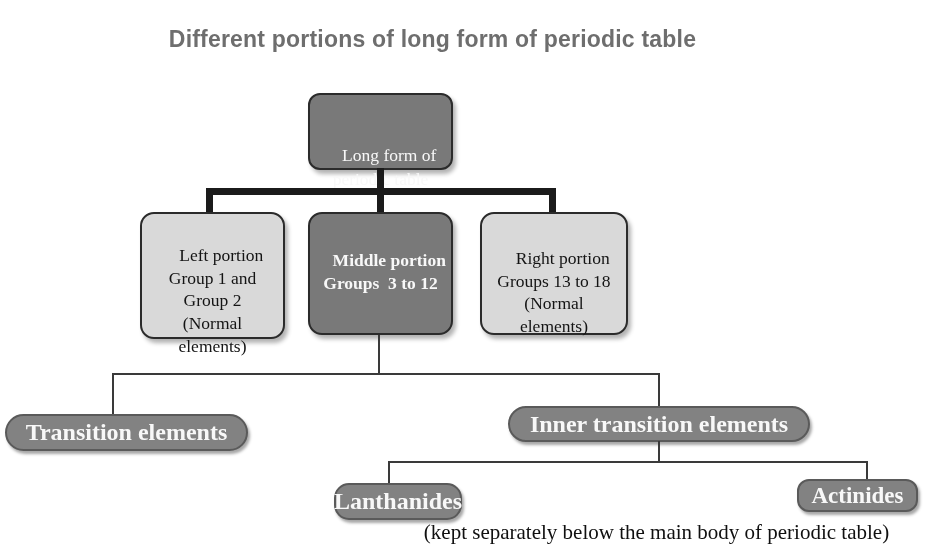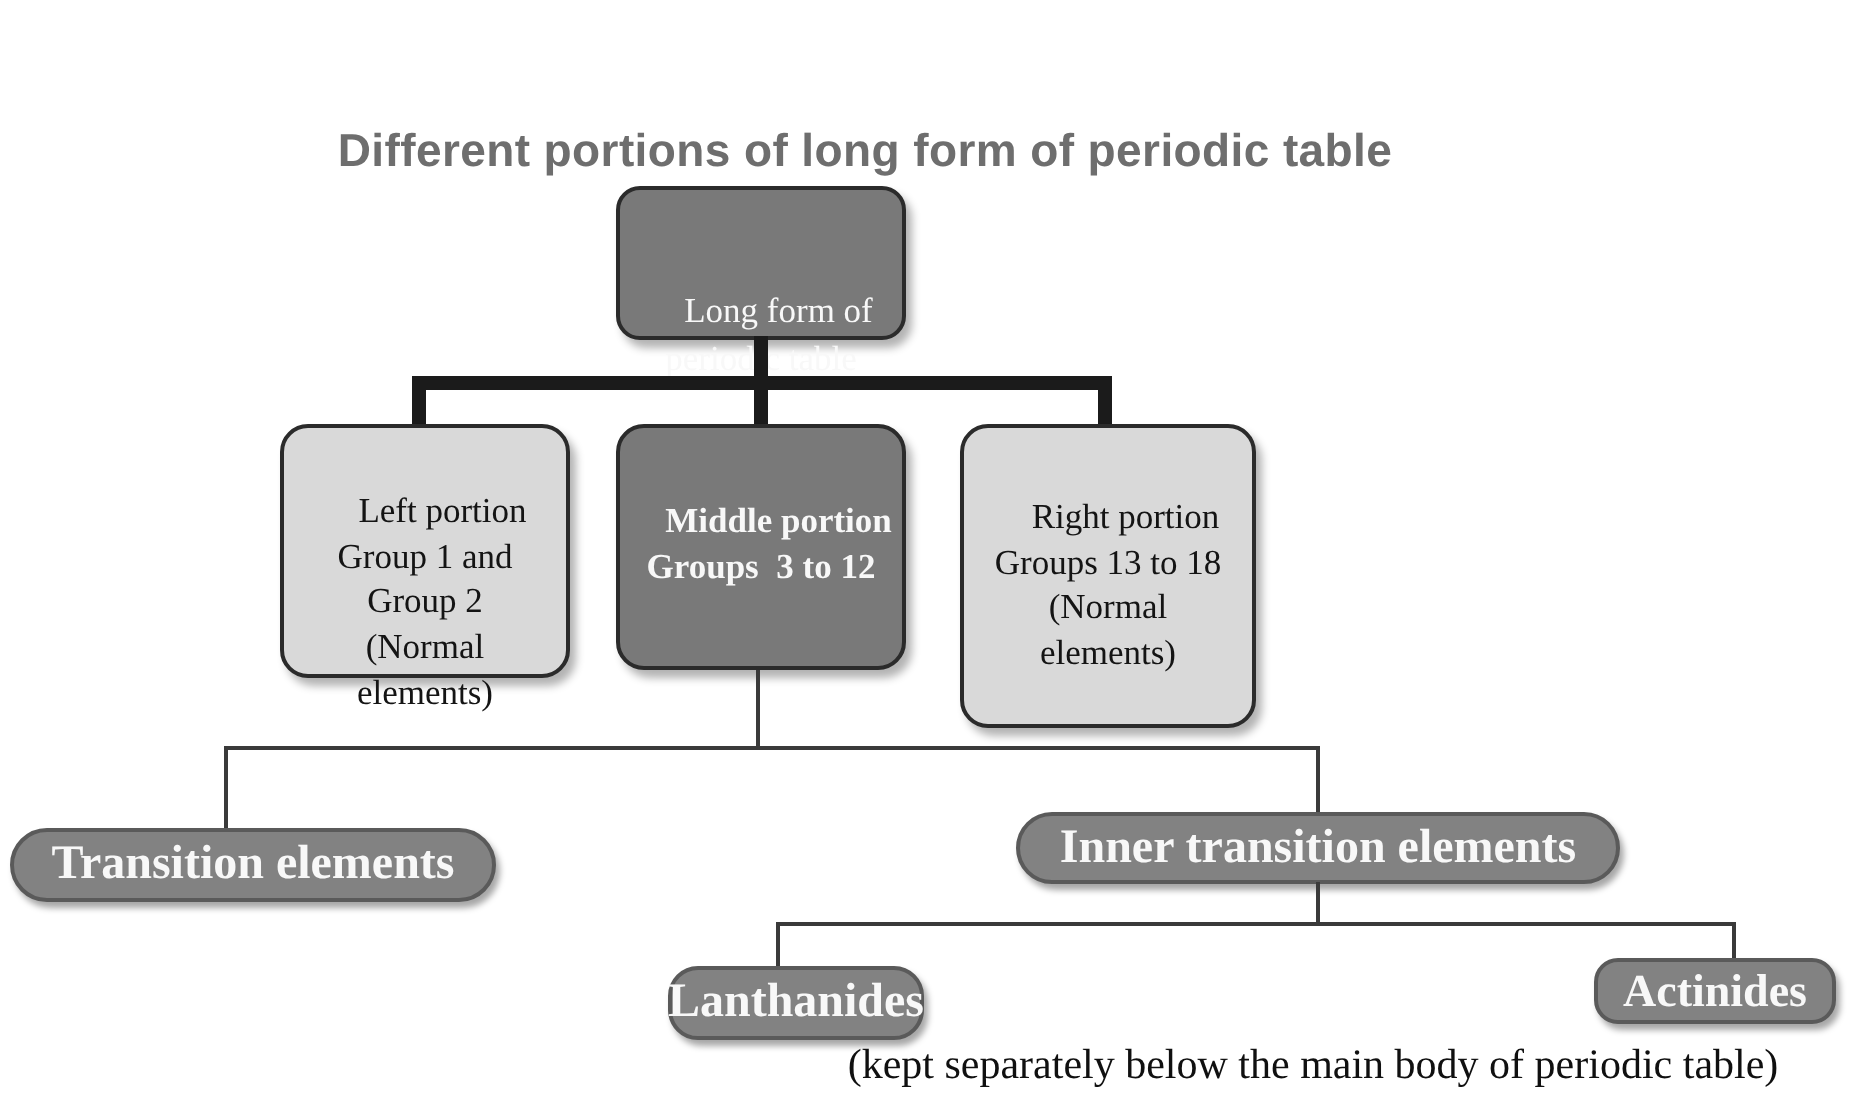--- a/index.html
+++ b/index.html
@@ -12,21 +12,20 @@
   }
   .title{
     position:absolute;
     left:110px;top:26px;width:645px;
     text-align:center;
     font-family:"Liberation Sans",sans-serif;
     font-weight:bold;
     font-size:23px;
     letter-spacing:0.2px;
     color:var(--title-text,#6e6e6e);
-    margin-top:36px;
   }
   .box{
     position:absolute;
     box-sizing:border-box;
     border:2px solid var(--border,#2b2b2b);
     text-align:center;
     white-space:pre-wrap;
     font-family:"Liberation Serif",serif;
     box-shadow:3px 4px 4px rgba(0,0,0,0.30);
   }
@@ -52,21 +51,21 @@
     padding-top:7px;
   }
   .middle-box{
     left:308px;top:212px;width:145px;height:123px;
     border-radius:14px;
     font-weight:bold;
     font-size:17.5px;line-height:1.35;
     padding-top:11px;
   }
   .right-box{
-    left:480px;top:212px;width:148px;height:152px;
+    left:480px;top:212px;width:148px;height:123px;
     border-radius:14px;
     font-size:17.5px;line-height:1.3;
     padding-top:10px;
   }
   .line{position:absolute;}
   .thick{background:var(--connector-thick,#1b1b1b);}
   .thin{background:var(--connector-thin,#3a3a3a);}
   .pill{
     position:absolute;
     box-sizing:border-box;

